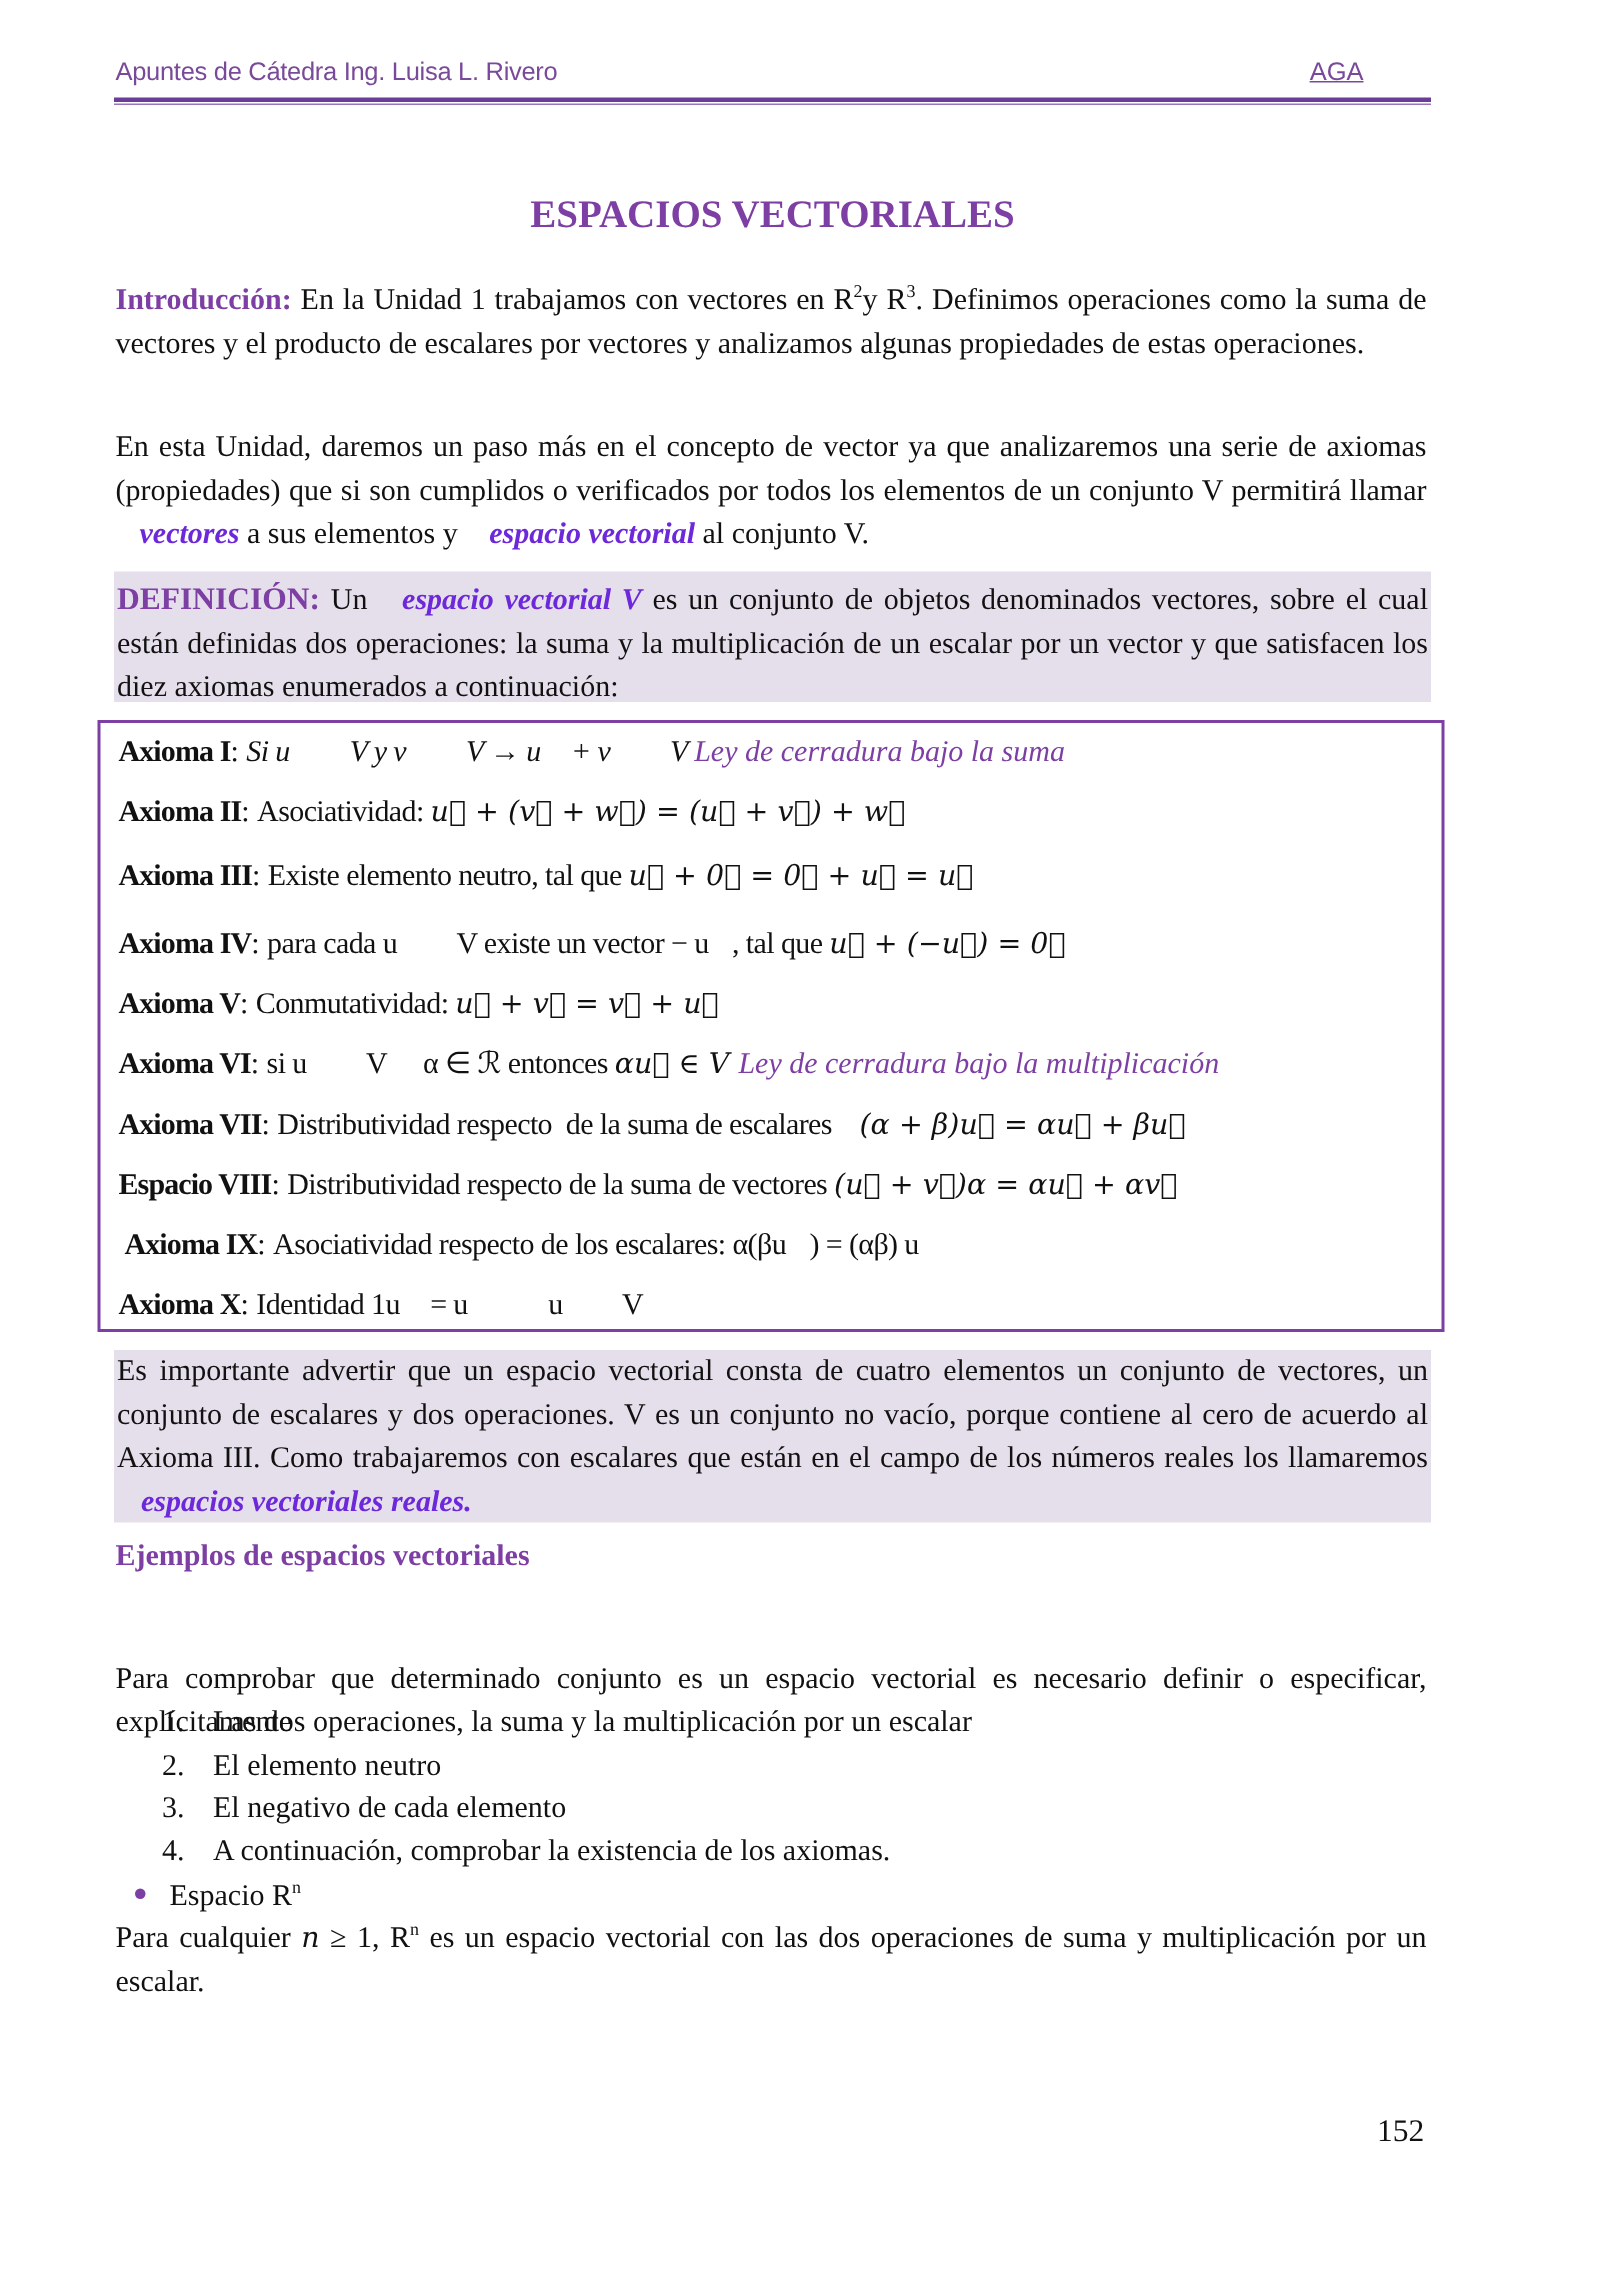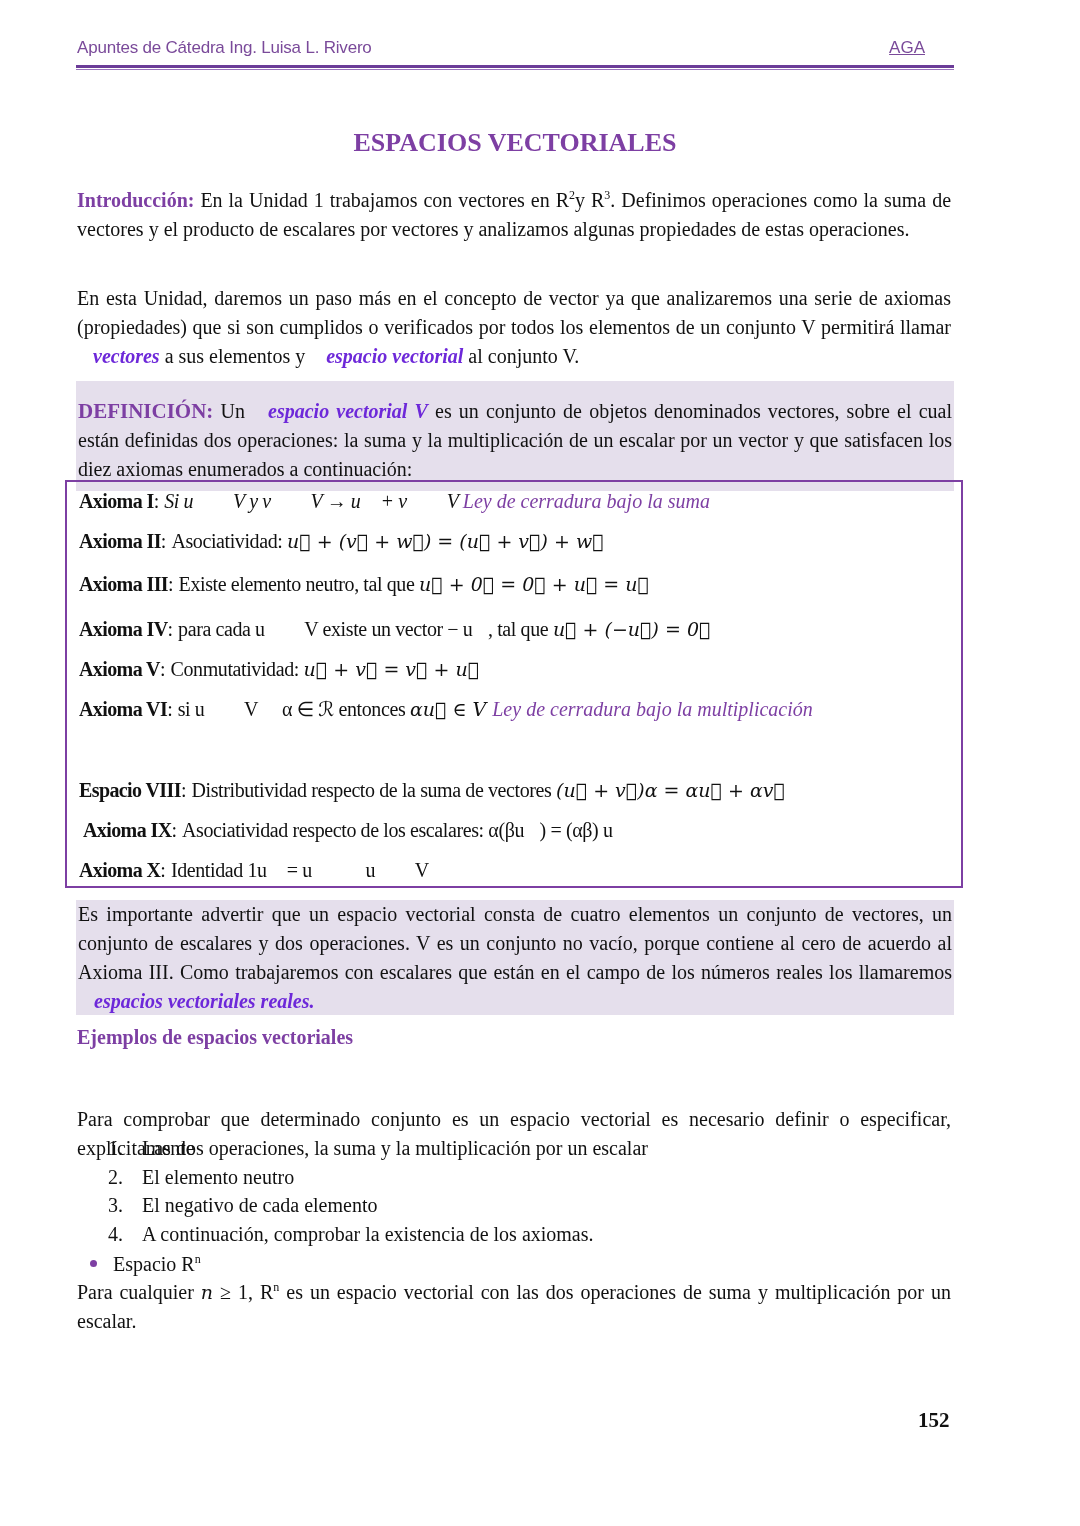--- a/index.html
+++ b/index.html
@@ -19,21 +19,21 @@
     position: absolute;
     left: 77px;
     top: 38px;
     width: 876px;
     height: 24px;
     font-family: "Liberation Sans", sans-serif;
     font-size: 17px;
     color: #7a4a9a;
   }
   .header .left { position: absolute; left: 0; top: 0; letter-spacing: -0.2px; }
-  .header .right { position: absolute; right: 28px; top: 0; text-decoration: underline; }
+  .header .right { position: absolute; right: 44px; top: 0; text-decoration: underline; }
   .header-rule-thick {
     position: absolute; left: 76px; top: 65px; width: 878px; height: 3px;
     background: #6b3c98;
   }
   .header-rule-thin {
     position: absolute; left: 76px; top: 69px; width: 878px; height: 1px;
     background: #9a74bd;
   }
   .title {
     position: absolute; left: 0; top: 128px; width: 1030px;
@@ -46,22 +46,22 @@
     text-align: justify;
   }
   .purple-bi { color: #6d28d9; font-weight: bold; font-style: italic; margin-left: 16px; }
   .shaded {
     background: #e5dfec;
   }
   .p-intro { top: 186px; }
   .p-intro .label { font-weight: bold; color: #7d3fa3; }
   .p-unidad { top: 284px; }
   .p-def {
-    top: 381px; left: 76px; width: 878px; padding: 16px 2px; box-sizing: border-box;
-    height: 110px;
+    top: 381px; left: 76px; width: 878px; padding: 4px 2px; box-sizing: border-box;
+    height: 87px;
   }
   .p-def .label { font-weight: bold; color: #7d3fa3; font-size: 21px; }
   sup { font-size: 12px; vertical-align: 8px; line-height: 0; }
   .axiom-box {
     position: absolute; left: 65px; top: 480px; width: 898px; height: 408px;
     border: 2.5px solid #7d3fa3;
     box-sizing: border-box;
   }
   .axiom {
     position: absolute; left: 12px; font-size: 20px; line-height: 26px;
@@ -88,21 +88,21 @@
   .steps li .num { position: absolute; left: 0; }
   .bullet {
     position: absolute; left: 90px; top: 1250px; font-size: 20px; line-height: 28px;
   }
   .bullet .dot {
     display: inline-block; width: 7px; height: 7px; border-radius: 50%;
     background: #7d3fa3; margin-right: 16px; vertical-align: 4px;
   }
   .p-rn { top: 1278px; }
   .page-number {
-    position: absolute; left: 918px; top: 1408px; font-size: 21px; font-weight: bold;
+    position: absolute; left: 918px; top: 1408px; font-size: 21px;
   }
 </style>
 </head>
 <body>
 
 <div class="header">
   <span class="left">Apuntes de Cátedra Ing. Luisa L. Rivero</span>
   <span class="right">AGA</span>
 </div>
 <div class="header-rule-thick"></div>
@@ -116,20 +116,21 @@
 
 <div class="para p-def shaded"><span class="label">DEFINICIÓN:</span><span>  Un </span><span class="purple-bi">espacio vectorial V</span><span> es un conjunto de objetos denominados vectores, sobre el cual están definidas dos operaciones: la suma y la multiplicación de un escalar por un vector y que satisfacen los diez axiomas enumerados a continuación:</span></div>
 
 <div class="axiom-box">
   <div class="axiom" style="top:6px"><span class="ax-label">Axioma I</span><span>: </span><span class="ax-cond" style="font-style:italic">Si u⃗ ∈ V  y v⃗ ∈ V → u⃗ + v⃗ ∈ V </span><span class="law">Ley de cerradura bajo la suma</span></div>
   <div class="axiom" style="top:46px"><span class="ax-label">Axioma II</span><span>: </span><span class="ax-cond">Asociatividad:  </span><span class="math">u⃗ + (v⃗ + w⃗) = (u⃗ + v⃗) + w⃗</span></div>
   <div class="axiom" style="top:89px"><span class="ax-label">Axioma III</span><span>: </span><span class="ax-cond">Existe elemento neutro, tal que </span><span class="math">u⃗ + 0⃗ = 0⃗ + u⃗ =  u⃗</span></div>
   <div class="axiom" style="top:134px"><span class="ax-label">Axioma IV</span><span>: </span><span class="ax-cond">para cada  u⃗ ∈ V existe un vector − u⃗, tal que  </span><span class="math">u⃗ + (−u⃗) = 0⃗</span></div>
   <div class="axiom" style="top:174px"><span class="ax-label">Axioma V</span><span>: </span><span class="ax-cond">Conmutatividad: </span><span class="math">u⃗ + v⃗ =  v⃗ +  u⃗</span></div>
   <div class="axiom" style="top:214px"><span class="ax-label">Axioma VI</span><span>: </span><span class="ax-cond">si  u⃗ ∈ V ∧ α ∈ ℛ entonces </span><span class="math">αu⃗ ∈ V </span><span class="law">Ley de cerradura bajo la multiplicación</span></div>
+  <div class="axiom" style="top:255px"><span class="ax-label">Axioma VII</span><span>: </span><span class="ax-cond" style="white-space:pre">Distributividad respecto  de la suma de escalares    </span><span class="math">(α + β)u⃗ = αu⃗ + βu⃗</span></div>
   <div class="axiom" style="top:295px"><span class="ax-label">Espacio VIII</span><span>: </span><span class="ax-cond">Distributividad respecto  de la suma de vectores </span><span class="math">(u⃗ + v⃗)α = αu⃗ + αv⃗</span></div>
   <div class="axiom" style="top:335px; left:16px"><span class="ax-label">Axioma IX</span><span>: </span><span class="ax-cond">Asociatividad respecto  de los escalares:  α(βu⃗) = (αβ) u⃗</span></div>
   <div class="axiom" style="top:375px"><span class="ax-label">Axioma X</span><span>: </span><span class="ax-cond" style="white-space:pre">Identidad 1u⃗ = u⃗     ∀u⃗ ∈ V</span></div>
 </div>
 
 <div class="para p-important shaded"><span>Es importante advertir que un espacio vectorial consta de cuatro elementos un conjunto de vectores, un conjunto de escalares y dos operaciones.  V es un conjunto no vacío, porque contiene al cero de acuerdo al Axioma III. Como trabajaremos con escalares que están en el campo de los números reales los llamaremos </span><span class="purple-bi">espacios vectoriales reales.</span></div>
 
 <div class="subheading">Ejemplos de espacios vectoriales</div>
 
 <div class="para p-comprobar">Para comprobar que determinado conjunto es un espacio vectorial es necesario definir o especificar, explícitamente</div>

